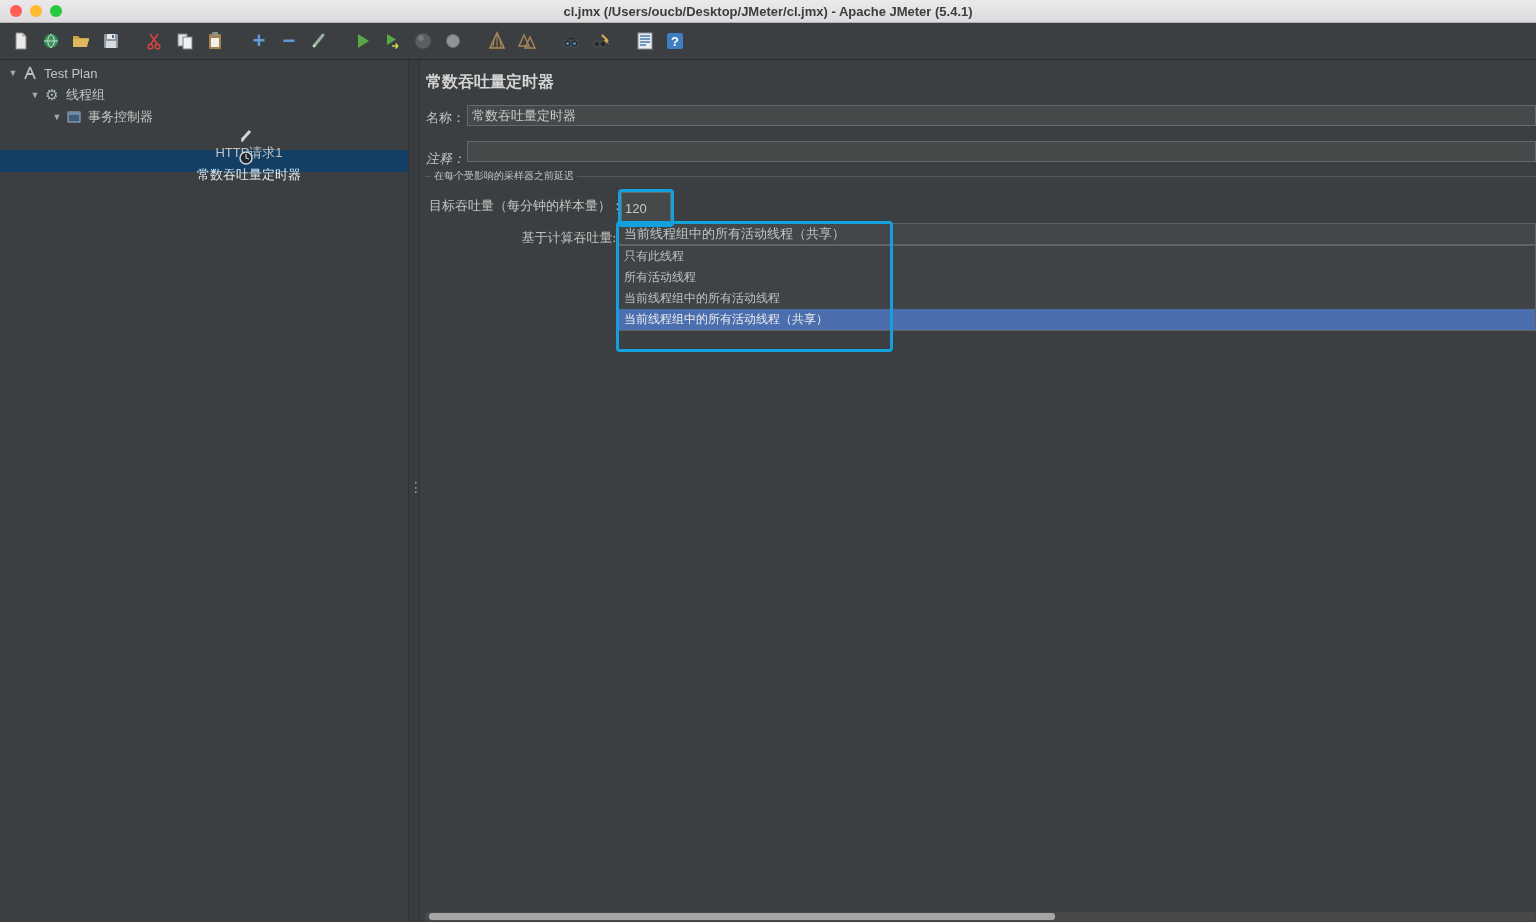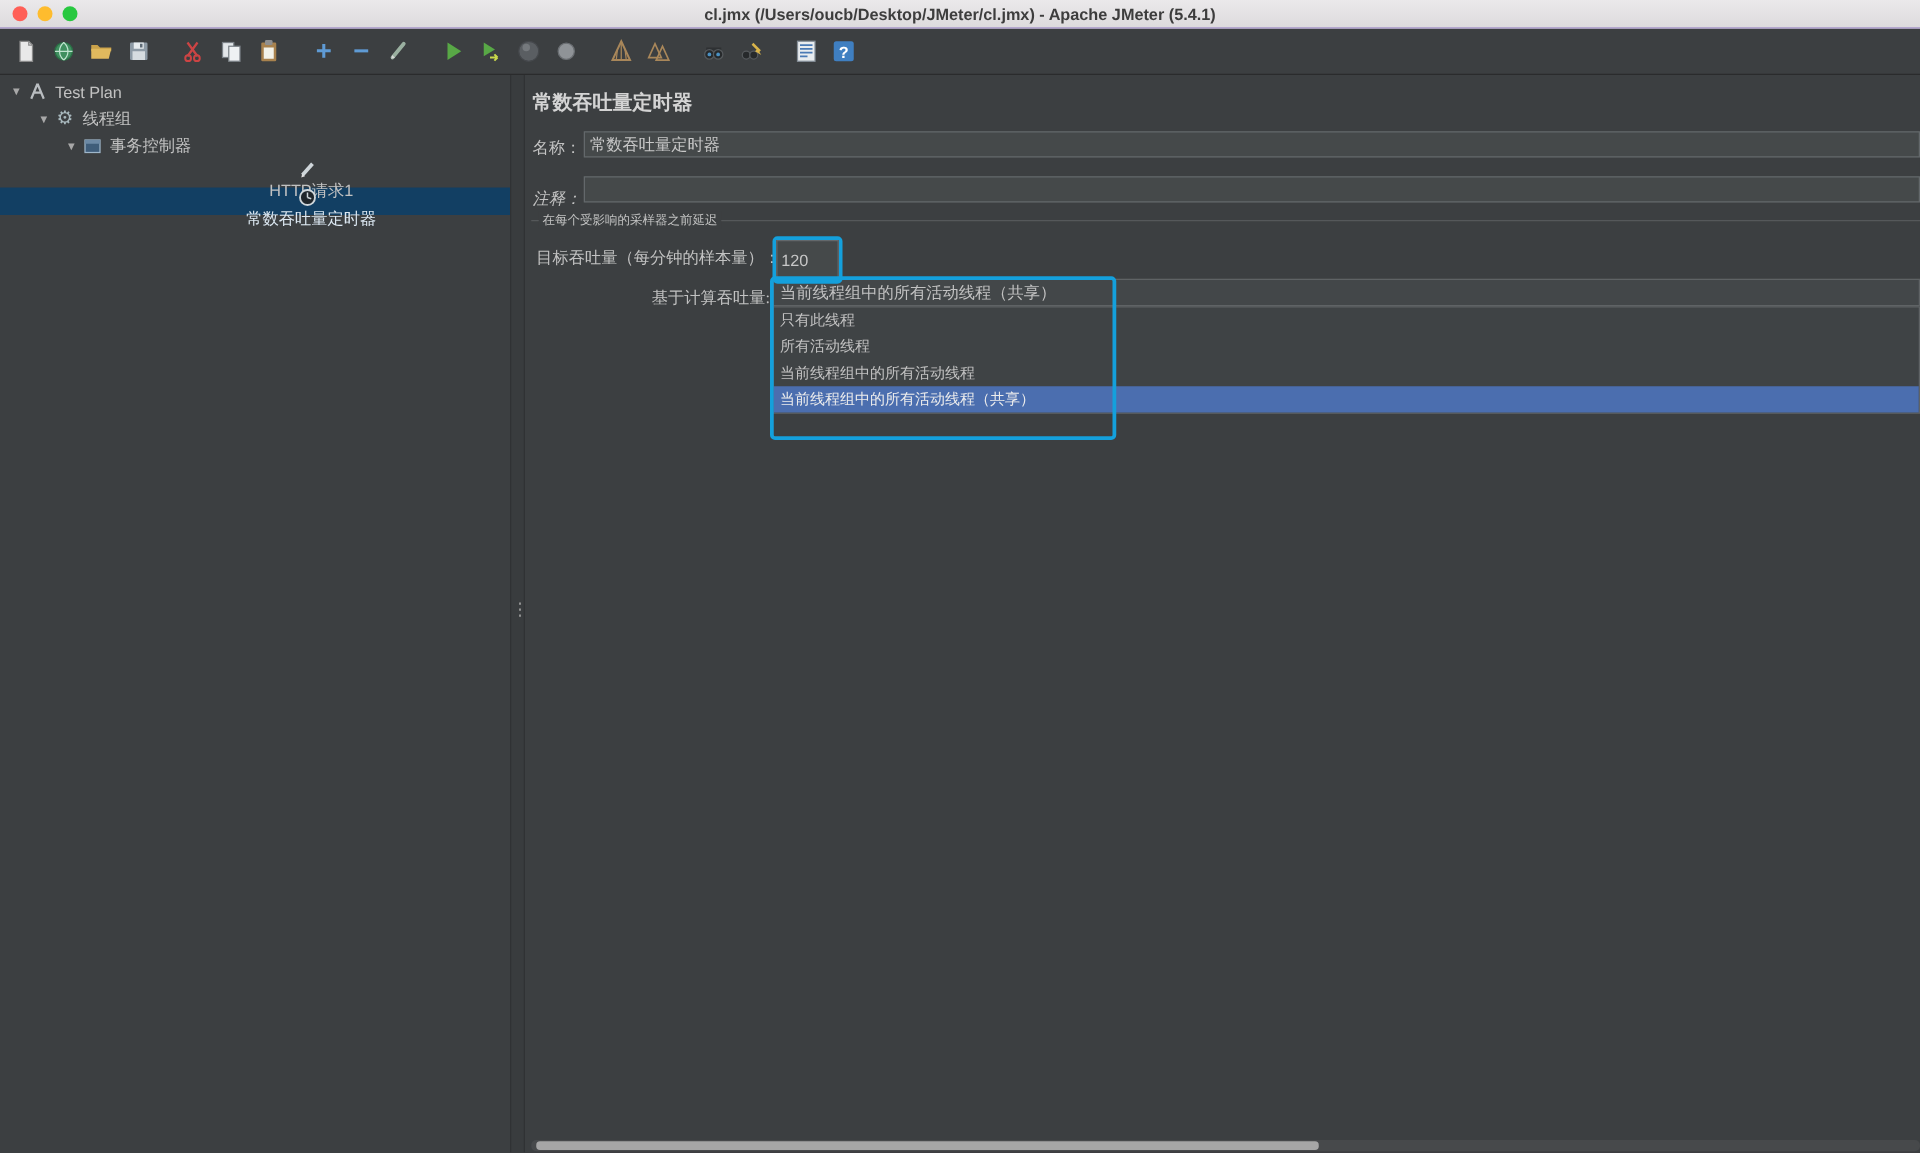--- a/index.html
+++ b/index.html
@@ -1,18 +1,18 @@
 <!DOCTYPE html>
 <html><head>
 <meta charset="utf-8">
 <style>
   * { margin:0; padding:0; box-sizing:border-box; }
   html,body { width:1536px; height:922px; overflow:hidden; background:#3c3f41;
               font-family:"Liberation Sans","DejaVu Sans",sans-serif; }
-  .app { position:relative; width:1536px; height:904px; background:#8b5cf6; }
+  .app { position:relative; width:1536px; height:904px; background:#fef9c3; }
 
   
   .titlebar { height:23px; background:linear-gradient(#ebe9eb,#dddbdd);
               border-bottom:1px solid #b4b2b4; display:flex; align-items:center; position:relative; }
   .traffic { position:absolute; left:10px; top:5px; display:flex; gap:8px; }
   .tl { width:12px; height:12px; border-radius:50%; display:inline-block; }
   .tl.red{ background:#ff5f57; } .tl.yellow{ background:#febc2e; } .tl.green{ background:#28c840; }
   .win-title { flex:1; text-align:center; font-size:13px; font-weight:bold; color:#3d3d3d; }
 
   

